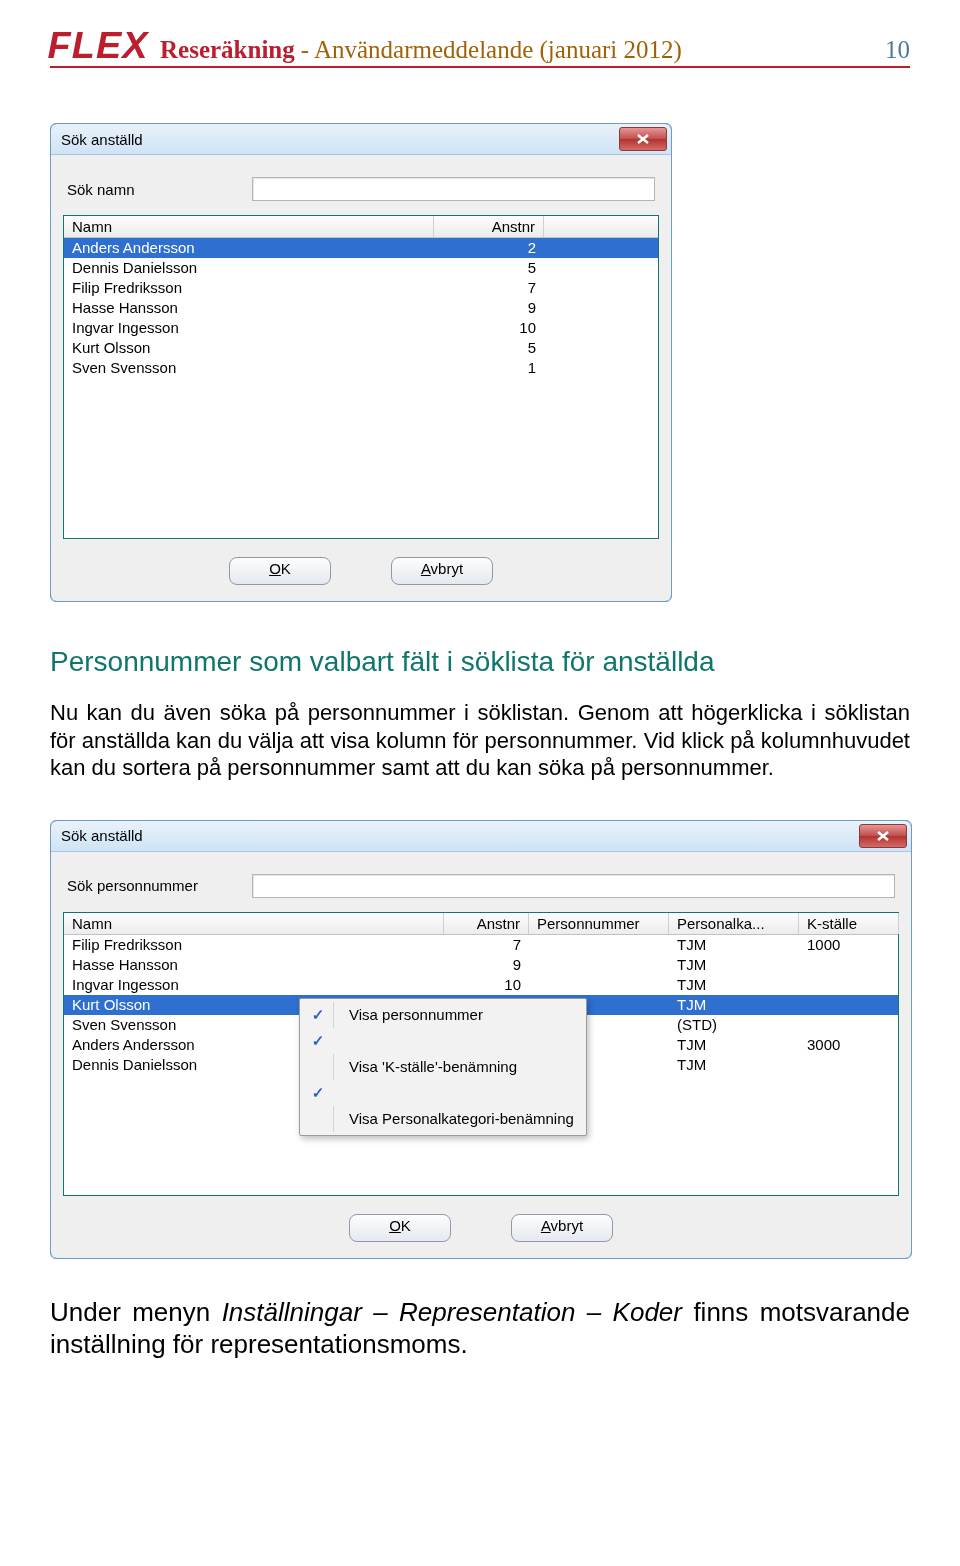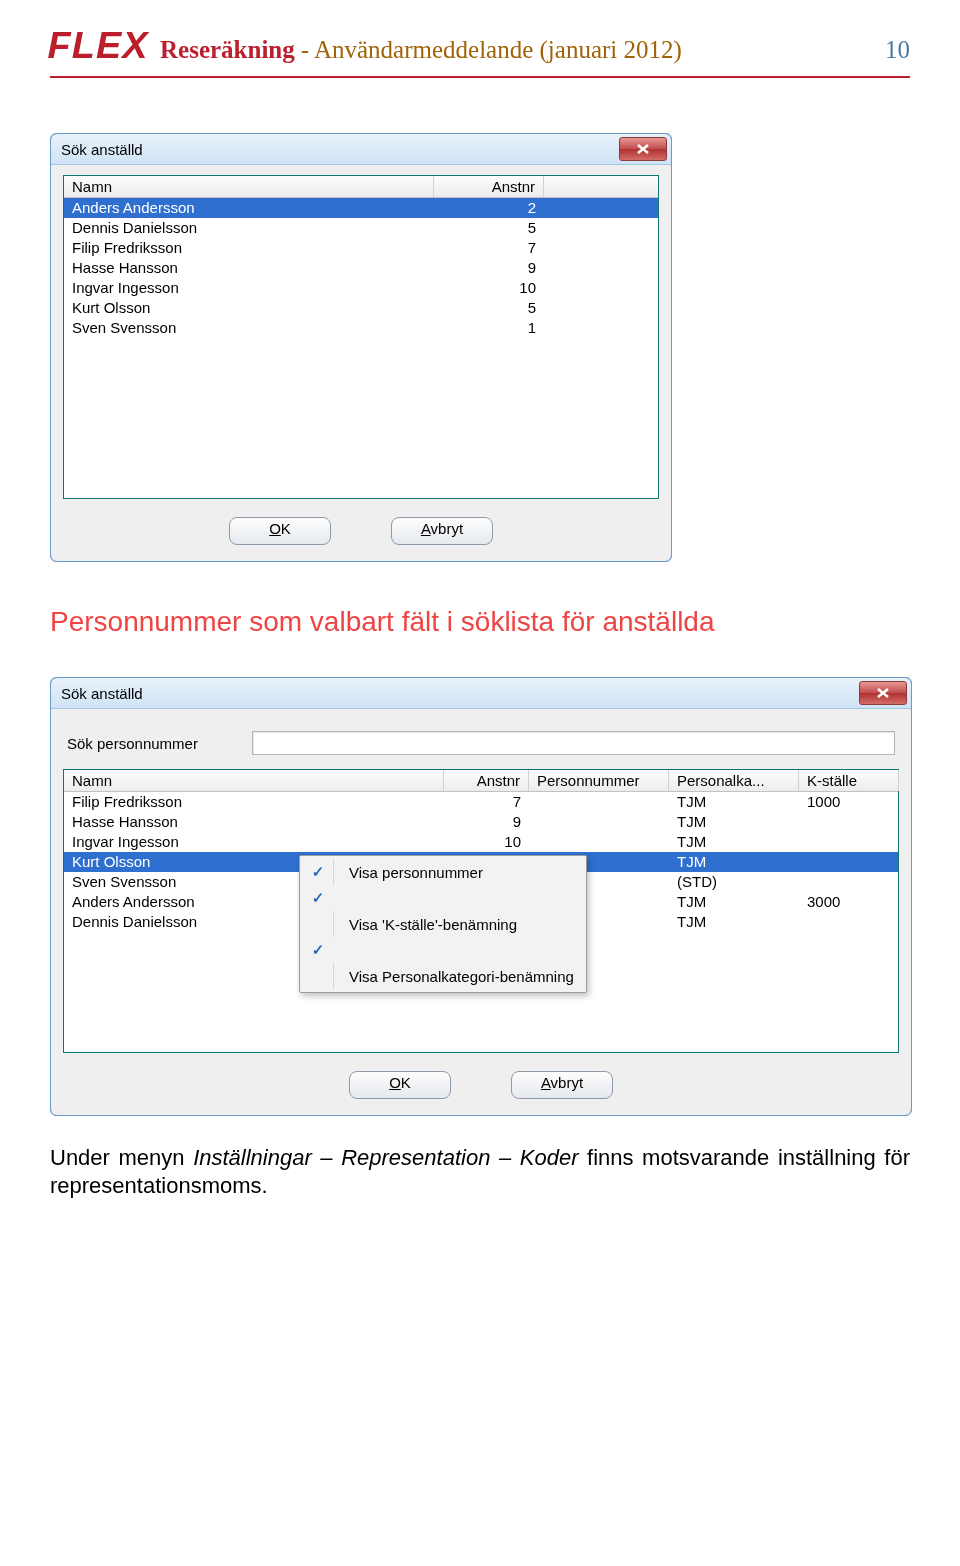--- a/index.html
+++ b/index.html
@@ -1,19 +1,19 @@
 <!DOCTYPE html>
 <html><head>
 <meta charset="utf-8">
 <style>
 html,body{margin:0;padding:0;background:#fff;font-family:"Times New Roman",serif;color:#000}
 .page{width:960px;margin:0 auto;padding:28px 50px 40px;box-sizing:border-box}
 
 
-.doc-header{display:flex;align-items:flex-end;border-bottom:2px solid #bb1e2d;padding-bottom:12px}
+.doc-header{display:flex;align-items:flex-end;border-bottom:2px solid #bb1e2d;padding-bottom:2px}
 .flex-logo{font-family:Impact,Arial Black,sans-serif;font-weight:900;font-style:italic;color:#bb1e2d;font-size:36px;letter-spacing:1px;margin-right:14px;line-height:1;transform:scaleX(1.05)}
 .doc-title{color:#bb1e2d;font-size:25px;font-family:"Times New Roman",serif;font-weight:600}
 .doc-subtitle{color:#a16207;font-size:25px;margin-left:6px}
 .page-num{margin-left:auto;color:#4a7aa0;font-size:25px}
 
 
 .win7{margin-top:55px;font-family:Tahoma,Arial,sans-serif;font-size:15px;color:#000;border:1px solid #6b9bc8;border-radius:6px;background:#fdfdfd;box-shadow:0 0 0 1px #2a6bb1 inset}
 .titlebar{display:flex;align-items:center;padding:3px 4px 3px 10px;background:linear-gradient(#e9f2fb,#cfe3f5);border-bottom:1px solid #a6c7e3;border-radius:6px 6px 0 0}
 .titlebar-text{font-size:15px}
 .close-btn{margin-left:auto;width:46px;height:22px;border:1px solid #8b3a3a;border-radius:3px;background:linear-gradient(#e99593,#c0514f 48%,#b13431 52%,#d46b69);display:flex;align-items:center;justify-content:center}
@@ -38,23 +38,23 @@
 .d1 .c-anstnr{flex:0 0 110px;text-align:right}
 .d1 .c-rest{flex:1}
 
 
 .btn-row{display:flex;justify-content:center;gap:60px;padding:18px 0 2px}
 .win-btn{width:100px;height:26px;border:1px solid #8e9aa8;border-radius:8px;background:linear-gradient(#fdfdfd,#e5e9ee);text-align:center;font-size:15px;line-height:22px}
 .win-btn .u{text-decoration:underline}
 
 
 .prose{font-family:Arial,Helvetica,sans-serif;font-size:22px;line-height:1.25;margin-top:42px;text-align:justify}
-.prose .heading{font-family:Arial,Helvetica,sans-serif;font-size:28px;font-weight:460;color:#ef4444;margin-bottom:20px}
+.prose .heading{font-family:Arial,Helvetica,sans-serif;font-size:28px;font-weight:460;color:#0f766e;margin-bottom:20px}
 .prose2{margin-top:22px}
-.footer-note{font-family:Arial,Helvetica,sans-serif;font-size:22px;line-height:1.25;margin-top:28px;text-align:justify}
+.footer-note{font-family:Arial,Helvetica,sans-serif;font-size:26px;line-height:1.25;margin-top:37px;text-align:justify}
 .em{font-style:italic}
 
 
 .win7.d2{margin-top:38px}
 .d2 .c-name{flex:0 0 380px}
 .d2 .c-anstnr{flex:0 0 85px;text-align:right}
 .d2 .c-pnr{flex:0 0 140px}
 .d2 .c-pkat{flex:0 0 130px}
 .d2 .c-kst{flex:0 0 100px}
 .d2 .c-rest{flex:1}
@@ -79,20 +79,24 @@
   <div class="win7 d1" style="width:620px">
     <div class="titlebar">
       <span class="titlebar-text">Sök anställd</span>
       <div class="close-btn">
         <svg width="14" height="12" viewBox="0 0 14 12">
             <path class="close-x" d="M2 2 L12 10 M12 2 L2 10"></path>
           </svg>
       </div>
     </div>
     <div class="dlg-body">
+      <div class="field-row">
+        <span class="field-label">Sök namn</span>
+        <div class="field-input"></div>
+      </div>
       <div class="listbox">
         <div class="list-header">
           <div class="col c-name">Namn</div>
           <div class="col c-anstnr">Anstnr</div>
           <div class="col c-rest"></div>
         </div>
         <div class="list-body" id="d1-body">
             <div class="row selected">
               <div class="cell c-name">Anders Andersson</div>
               <div class="cell c-anstnr">2</div>
@@ -134,20 +138,21 @@
       <div class="btn-row">
         <div class="win-btn"><span class="u">O</span><span>K</span></div>
         <div class="win-btn"><span class="u">A</span><span>vbryt</span></div>
       </div>
     </div>
   </div>
 
   <div class="prose">
     <div class="heading">Personnummer som valbart fält i söklista för anställda</div>
   </div>
+  <div class="prose prose2" style="margin-top:2px">Nu kan du även söka på personnummer i söklistan. Genom att högerklicka i söklistan för anställda kan du välja att visa kolumn för personnummer. Vid klick på kolumnhuvudet kan du sortera på personnummer samt att du kan söka på personnummer.</div>
 
   <div class="win7 d2" style="width:860px">
     <div class="titlebar">
       <span class="titlebar-text">Sök anställd</span>
       <div class="close-btn">
         <svg width="14" height="12" viewBox="0 0 14 12">
             <path class="close-x" d="M2 2 L12 10 M12 2 L2 10"></path>
           </svg>
       </div>
     </div>

